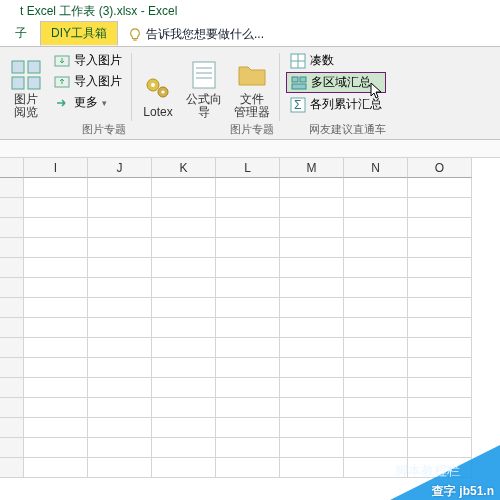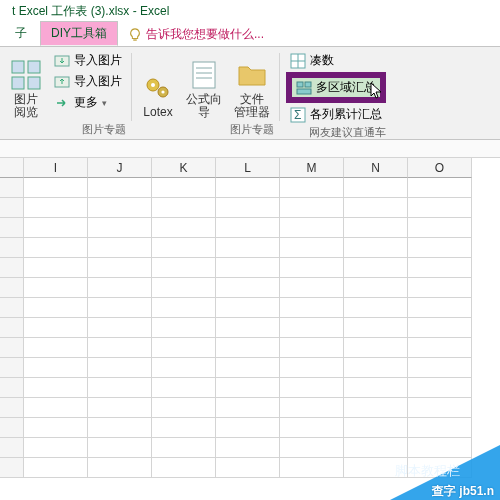--- a/index.html
+++ b/index.html
@@ -1,34 +1,34 @@
 <!DOCTYPE html>
 <html><head>
 <meta charset="utf-8">
 <style>
 *{margin:0;padding:0;box-sizing:border-box;font-family:"Microsoft YaHei",SimSun,sans-serif;font-size:12px}
 body{background:#fff;width:500px;height:500px;overflow:hidden;position:relative}
-.titlebar{height:22px;line-height:22px;padding-left:12px;color:#0a5a2a;background:#fff}
+.titlebar{height:22px;line-height:22px;padding-left:20px;color:#0a5a2a;background:#fff}
 .tabs{height:24px;display:flex;align-items:flex-end;padding-left:4px;gap:2px}
 .tab{padding:3px 10px;color:#0a5a2a;border:1px solid transparent;cursor:pointer}
-.tab.active{border:1px solid #c5c5c5;border-bottom:1px solid #f1f1f1;background:#f9a8d4}
-.tellme{color:#be185d;display:flex;align-items:center;gap:4px;padding:3px 8px}
+.tab.active{border:1px solid #c5c5c5;border-bottom:1px solid #f1f1f1;background:#fde047}
+.tellme{color:#0f172a;display:flex;align-items:center;gap:4px;padding:3px 8px}
 .bulb{width:14px;height:14px;display:inline-block}
 .ribbon{height:94px;background:#f1f1f1;border-top:1px solid #c5c5c5;border-bottom:1px solid #c5c5c5;display:flex}
 .group{padding:2px 6px;display:flex;flex-direction:column;justify-content:space-between;position:relative}
 .group::after{content:"";position:absolute;right:0;top:6px;bottom:18px;width:1px;background:#d4d4d4}
 .group:last-child::after{display:none}
 .gtop{display:flex;gap:4px;flex:1}
 .glabel{text-align:right;color:#666;font-size:11px;height:16px;line-height:16px}
 .bigbtn{display:flex;flex-direction:column;align-items:center;justify-content:flex-end;padding:2px 4px;cursor:pointer;min-width:40px}
 .bigbtn .bicon{width:32px;height:32px;margin-bottom:2px}
 .bigbtn .bl{text-align:center;line-height:13px;color:#333}
 .vlist{display:flex;flex-direction:column;gap:2px;justify-content:flex-start;padding-top:2px}
 .smallbtn{display:flex;align-items:center;gap:4px;padding:1px 4px;cursor:pointer;white-space:nowrap}
-.smallbtn.hl{background:#cde6cd;border:6px solid #701a75}
+.smallbtn.hl{background:#cde6cd;border:1px solid #701a75}
 .sicon{width:16px;height:16px;flex-shrink:0}
 .chev{font-size:9px;color:#666}
 .fbar{height:18px;border-bottom:1px solid #d4d4d4;background:#fafafa}
 .sheet{position:relative}
 .colhdr{display:flex;height:20px}
 .ch{flex:0 0 64px;border-right:1px solid #d4d4d4;border-bottom:1px solid #aaa;text-align:center;line-height:20px;background:#f5f5f5;color:#333}
 .ch:first-child{flex:0 0 24px}
 .rows .rw{display:flex;height:20px}
 .rw .cell{flex:0 0 64px;border-right:1px solid #d4d4d4;border-bottom:1px solid #d4d4d4}
 .rw .cell:first-child{flex:0 0 24px;background:#f5f5f5;border-bottom:1px solid #d4d4d4}

